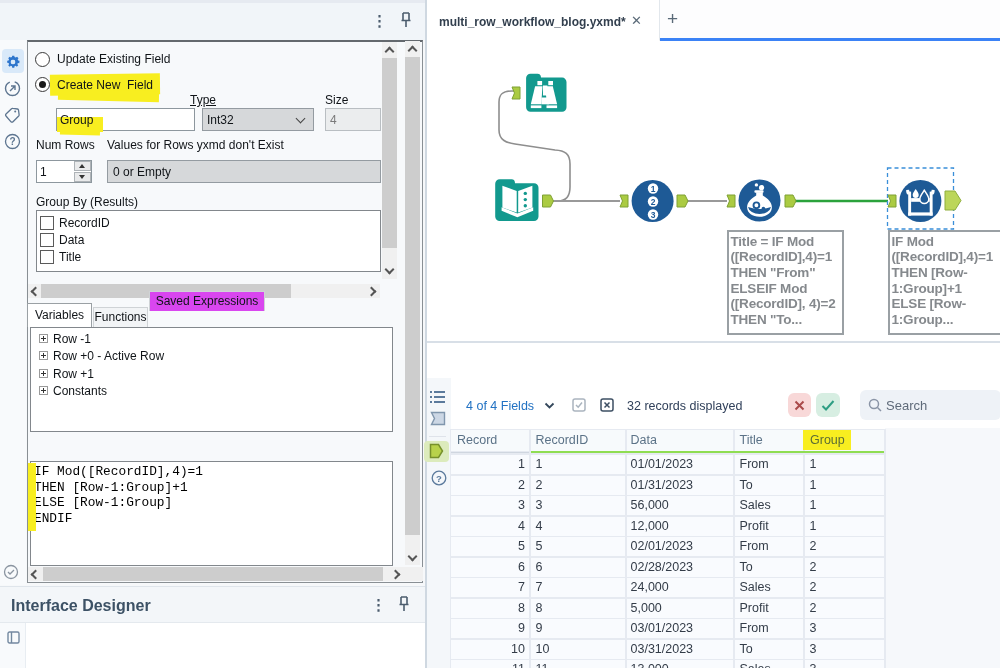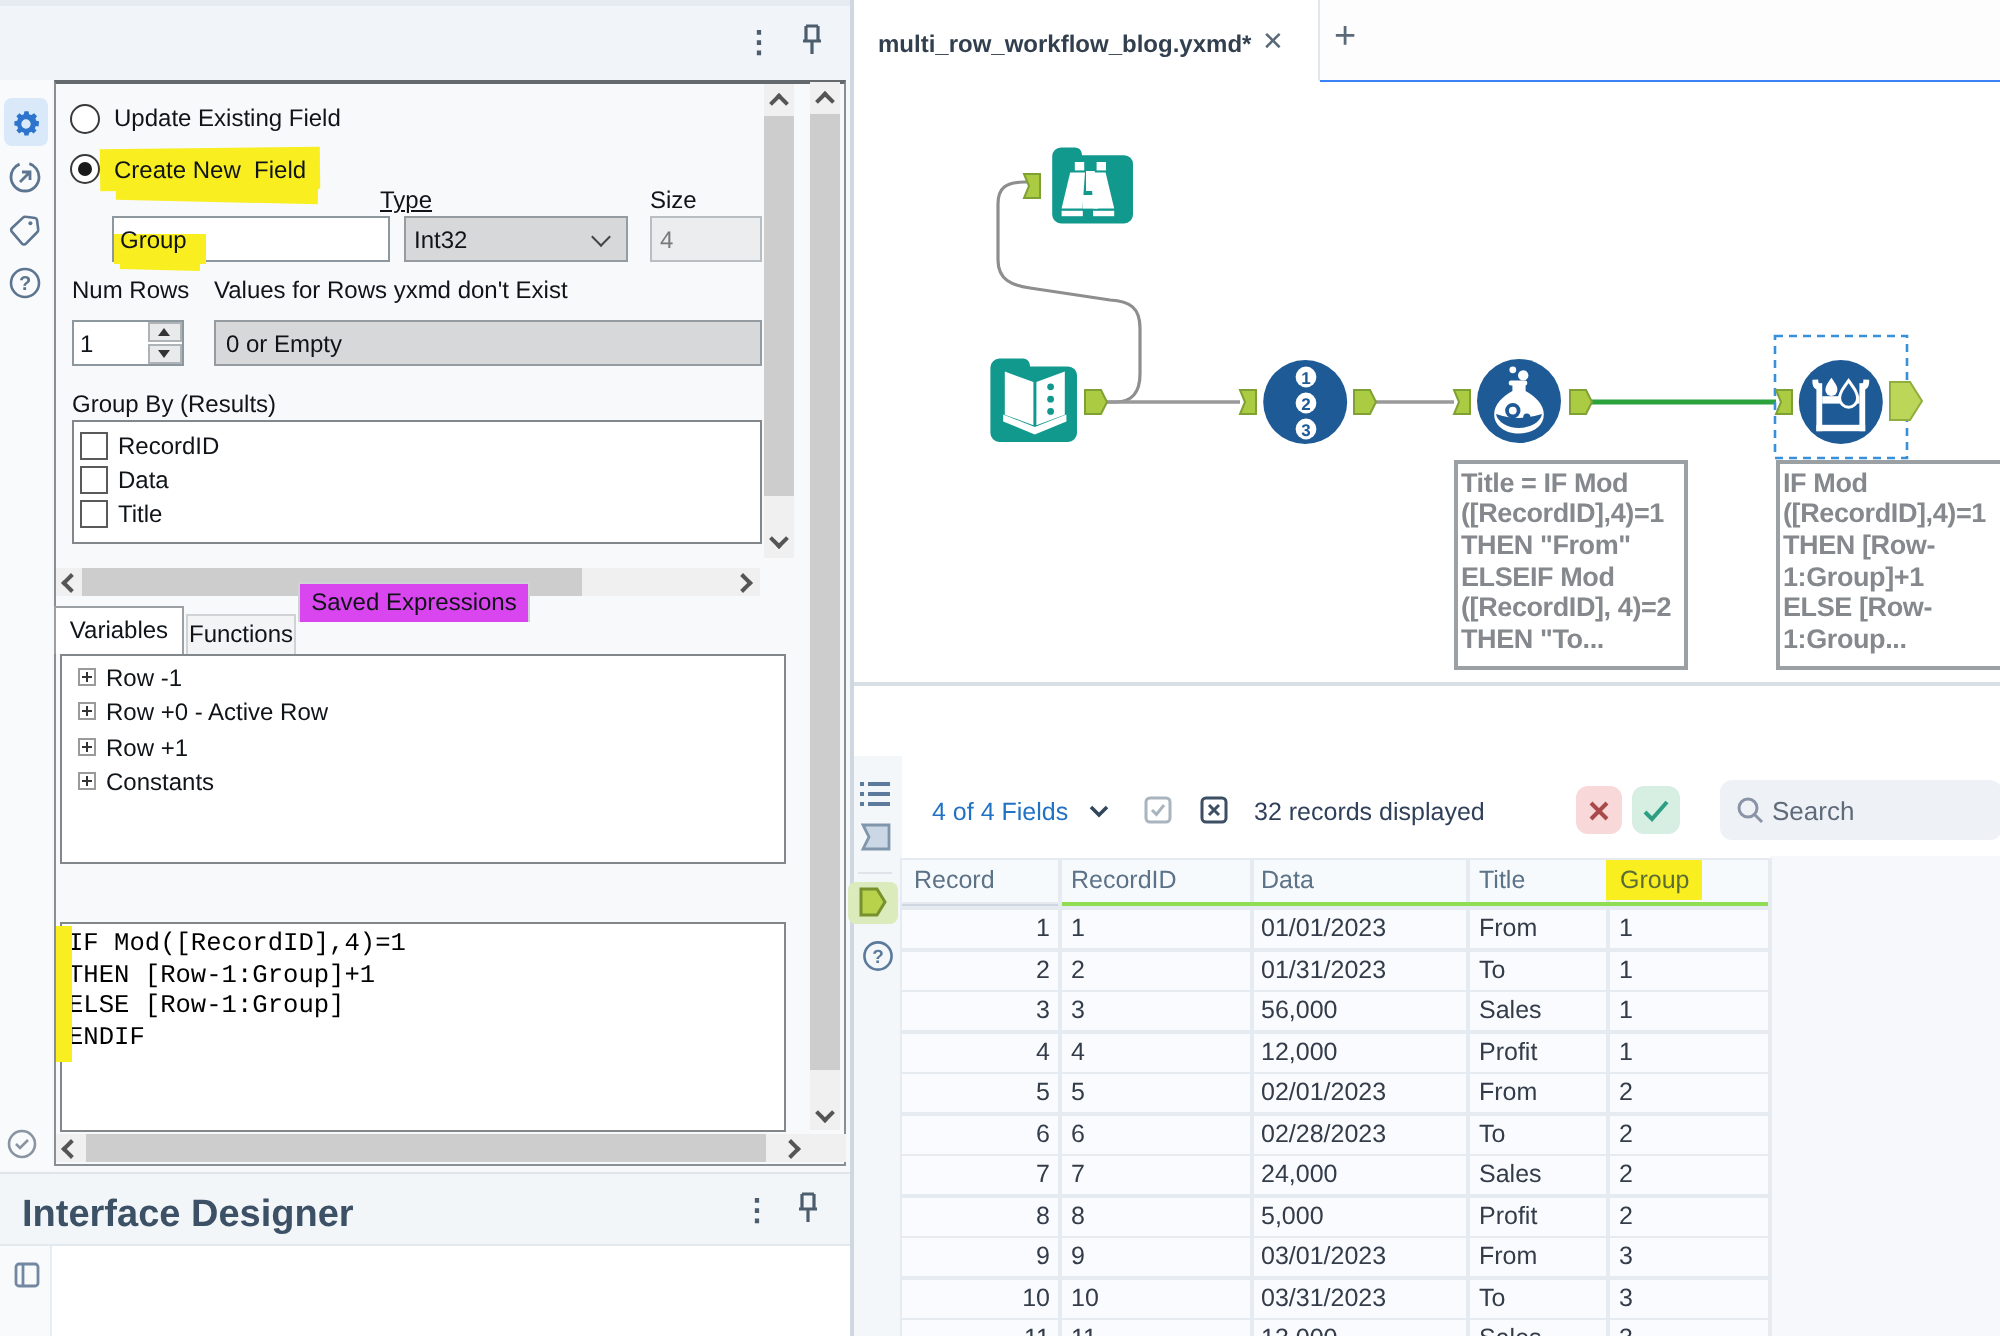--- a/index.html
+++ b/index.html
@@ -37,21 +37,21 @@
   #treebox { left:30px; top:327px; width:363px; height:105px; background:#fff; border:1px solid #82878c; }
   .treeitem { position:absolute; font-size:12px; color:#101418; }
   .plusbox { position:absolute; width:9px; height:9px; border:1px solid #9a9a9a; background:#fff; }
   .plusbox::before { content:""; position:absolute; left:1px; top:3px; width:5px; height:1px; background:#333; }
   .plusbox::after  { content:""; position:absolute; left:3px; top:1px; width:1px; height:5px; background:#333; }
   #exprbox { left:30px; top:461px; width:363px; height:105px; background:#fff; border:1px solid #82878c;
     font-family:"Liberation Mono", monospace; font-size:12.8px; color:#000; line-height:15.5px; padding:2px 0 0 3px; white-space:pre; }
   
   #iface { left:0; top:586px; width:425px; height:82px; background:#f3f6f9; border-top:1px solid #dfe5eb; }
   
-  #tabbar { left:427px; top:0; width:573px; height:41px; background:#fdfdfe; border-bottom:1px solid #3b82f6; }
+  #tabbar { left:427px; top:0; width:573px; height:41px; background:#fdfdfe; border-bottom:3px solid #3b82f6; }
   #activetab { position:absolute; left:0; top:0; width:233px; height:41px; background:#fff; border-right:1px solid #e2e7ec; border-bottom:1px solid #fff; }
   #canvas { left:427px; top:41px; width:573px; height:300px; background:#fff; }
   .anno { position:absolute; background:#fff; border:2px solid #9aa0a4; color:#85898d;
     font-size:13.5px; font-weight:bold; line-height:15.7px; padding:2px 0 0 2px; white-space:pre; letter-spacing:-0.2px; }
   
   #results { left:427px; top:341px; width:573px; height:327px; background:#fff; border-top:2px solid #d8dfe7; }
   #res-head { position:absolute; left:0; top:0; width:573px; height:34px; background:#f2f6fa; border-bottom:1px solid #e0e6ec; font-size:13px; }
   #res-side { position:absolute; left:0; top:35px; width:24px; height:292px; background:#f4f7fa; }
   .cell { position:absolute; font-size:12.5px; color:#333c48; overflow:hidden; background:#f9fbfe; height:19px; line-height:19px; white-space:nowrap; }
   .hcell { position:absolute; font-size:12.5px; color:#5b7287; background:#f7fafc; height:21px; line-height:21px; top:429.5px; }
@@ -168,21 +168,21 @@
 </svg>
 <svg class="abs" style="left:4px;top:107px;" width="17" height="17" viewBox="0 0 17 17">
   <path d="M2 7 L7.5 1.8 a1.6 1.6 0 0 1 1.4 -.4 l4.6 .6 a1.2 1.2 0 0 1 1 1 l.6 4.6 a1.6 1.6 0 0 1 -.4 1.4 L9 14.8 a1.4 1.4 0 0 1 -2 0 L2 9 a1.4 1.4 0 0 1 0 -2z" fill="none" stroke="#5d7590" stroke-width="1.3"></path>
   <circle cx="11.2" cy="4.6" r="1" fill="#5d7590"></circle>
 </svg>
 <svg class="abs" style="left:4px;top:133px;" width="17" height="17" viewBox="0 0 17 17">
   <circle cx="8.5" cy="8.5" r="7" fill="none" stroke="#5d7590" stroke-width="1.3"></circle>
   <text x="8.5" y="12" font-size="10" font-weight="bold" fill="#5d7590" text-anchor="middle" font-family="Liberation Sans">?</text>
 </svg>
 <div class="abs" id="iface">
-  <span class="abs" style="left:11px;top:10px;font-size:19px;font-weight:bold;color:#3c5165;">Interface Designer</span>
+  <span class="abs" style="left:11px;top:10px;font-size:16px;font-weight:bold;color:#3c5165;">Interface Designer</span>
   <span class="abs dots" style="left:371px;top:9px;">⋮</span>
   <svg class="abs" style="left:397px;top:9px;" width="14" height="16" viewBox="0 0 14 16">
     <g stroke="#4c5d6e" stroke-width="1.6" fill="none">
       <path d="M4 1 h6 M4 1 v7 M10 1 v7 M2.5 8.5 h9 M7 9 v6"></path>
     </g>
   </svg>
   <div class="abs" style="left:0;top:35px;width:425px;height:47px;background:#fff;border-top:1px solid #e4e9ee;"></div>
   <div class="abs" id="sidebar2" style="top:36px;"></div>
   <svg class="abs" style="left:7px;top:44px;" width="13" height="13" viewBox="0 0 13 13">
     <rect x="1" y="1" width="11" height="11" rx="1.5" fill="none" stroke="#7388a0" stroke-width="1.4"></rect>

